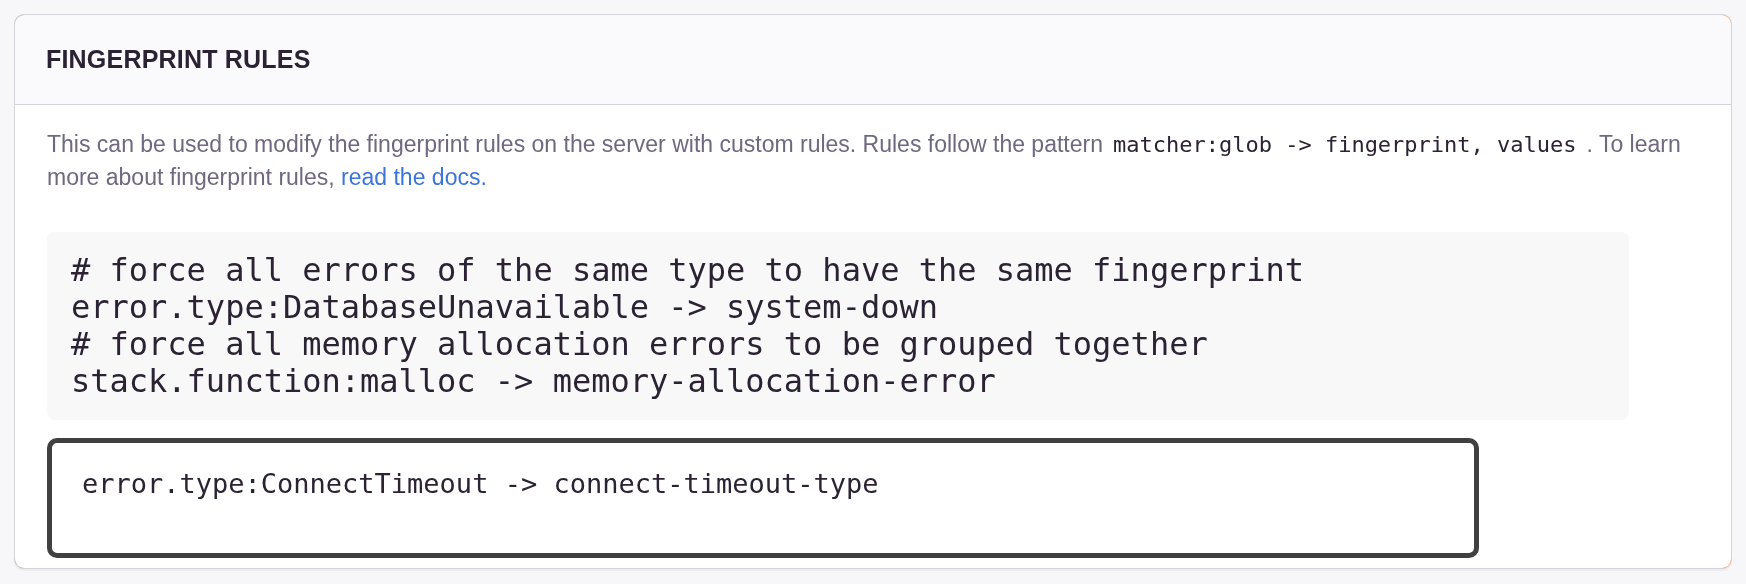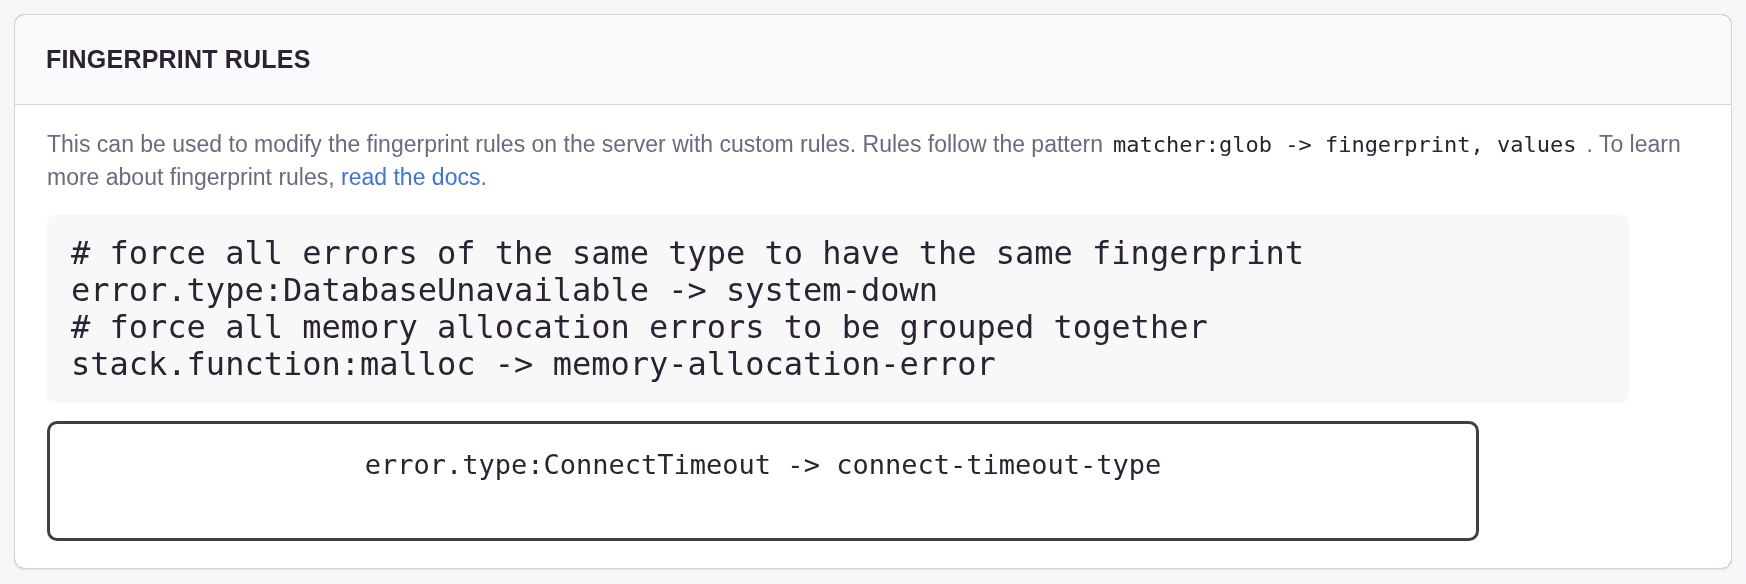--- a/index.html
+++ b/index.html
@@ -52,21 +52,21 @@
 
   .panel-body {
     padding: 23px 32px 30px 32px;
     background: #ffffff;
   }
 
   .description {
     font-size: 23px;
     line-height: 33px;
     color: #6f6880;
-    margin-bottom: 21px;
+    margin-bottom: 38px;
     max-width: 1656px;
   }
 
   .inline-code {
     font-family: "DejaVu Sans Mono", monospace;
     font-size: 22px;
     color: #2b2233;
     margin: 0 10px;
   }
 
@@ -91,32 +91,31 @@
     color: #2b2233;
     white-space: pre;
     overflow: hidden;
   }
 
   .rules-textarea {
     display: block;
     width: 1432px;
     height: 120px;
     background: #ffffff;
-    border: 3px solid #404040;
+    border: 5px solid #404040;
     border-radius: 10px;
     padding: 22px 30px;
     font-family: "DejaVu Sans Mono", monospace;
     font-size: 27px;
     line-height: 37px;
     color: #2b2233;
     resize: none;
     outline: none;
     white-space: pre;
     overflow: hidden;
-    text-align: center;
   }
 </style>
 </head>
 <body>
 
 <div class="page">
   <section class="panel">
 
     <header class="panel-header">
       <h2 class="panel-title">FINGERPRINT RULES</h2>

